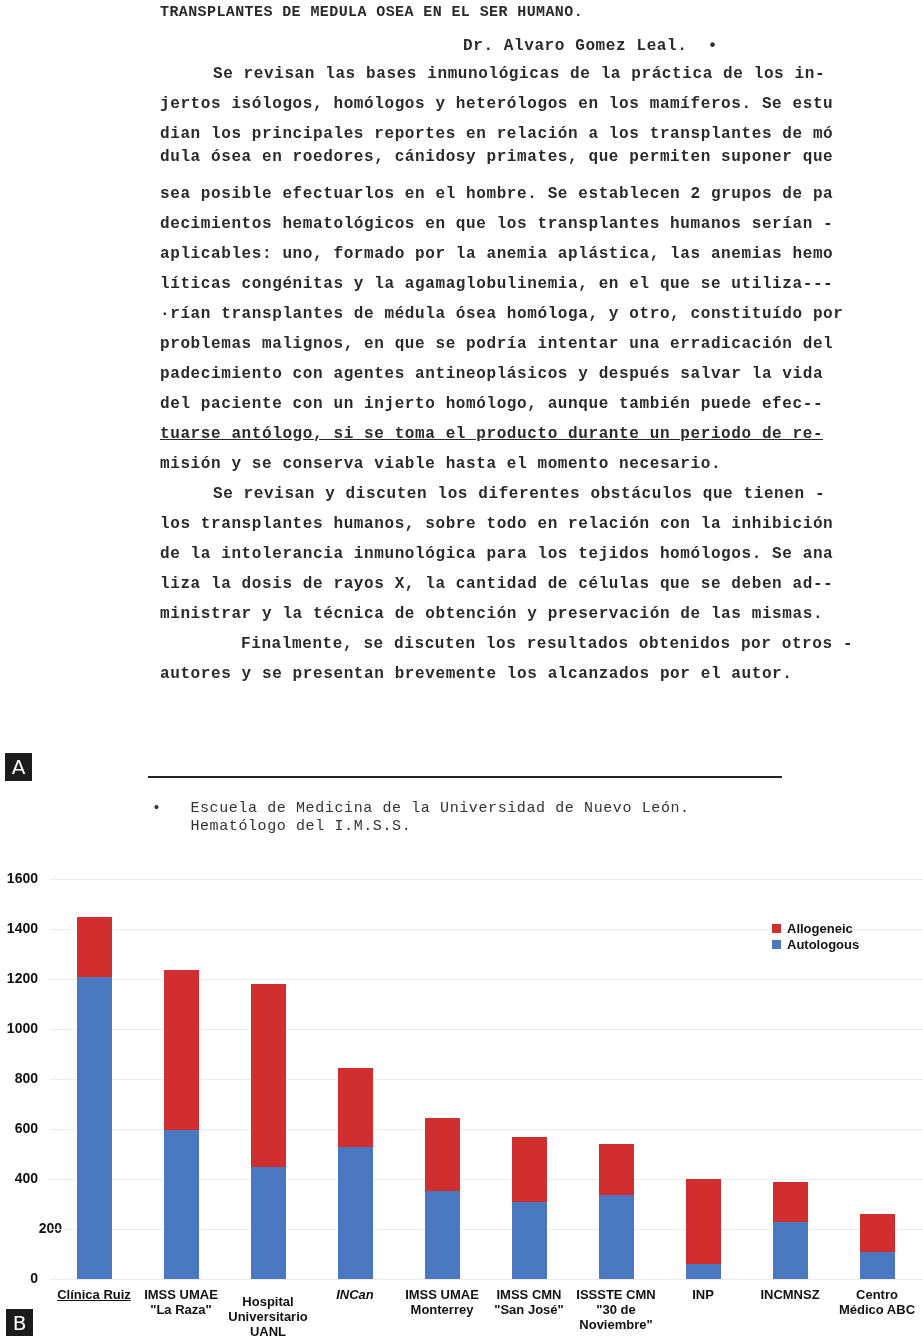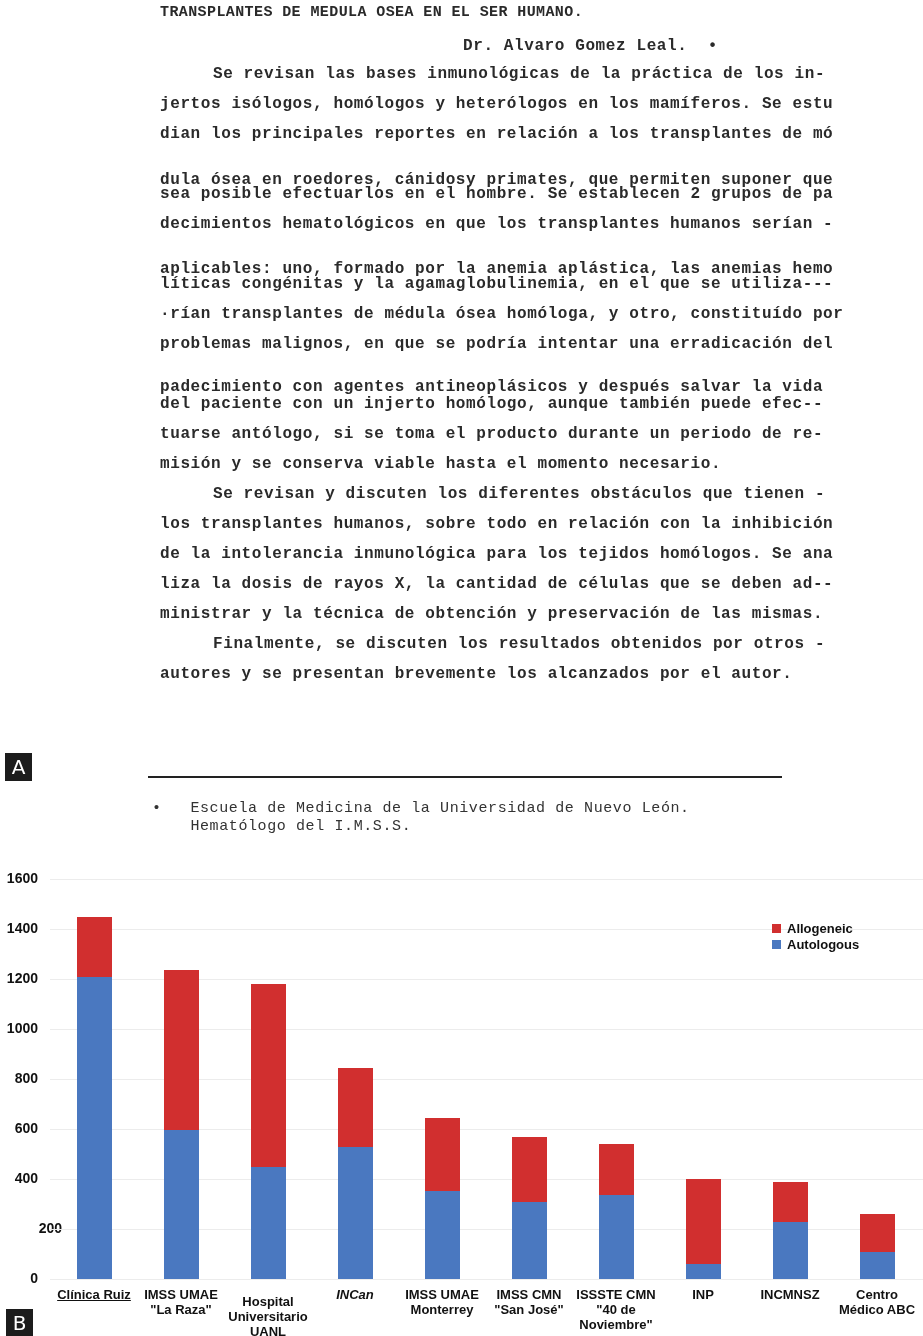--- a/index.html
+++ b/index.html
@@ -26,37 +26,37 @@
 </style>
 </head>
 <body>
 
 <div id="doc-title" class="tw">TRANSPLANTES DE MEDULA OSEA EN EL SER HUMANO.</div>
 <div id="doc-author" class="tw">Dr. Alvaro Gomez Leal.  •</div>
 <div id="doc-body">
     <div class="tw indent" style="top: 65px;">Se revisan las bases inmunológicas de la práctica de los in-</div>
     <div class="tw line" style="top: 95px;">jertos isólogos, homólogos y heterólogos en los mamíferos. Se estu</div>
     <div class="tw line" style="top: 125px;">dian los principales reportes en relación a los transplantes de mó</div>
-    <div class="tw line" style="top: 171px; text-align: right;">dula ósea en roedores, cánidosy primates, que permiten suponer que</div>
+    <div class="tw line" style="top: 148px; text-align: right;">dula ósea en roedores, cánidosy primates, que permiten suponer que</div>
     <div class="tw line" style="top: 185px;">sea posible efectuarlos en el hombre. Se establecen 2 grupos de pa</div>
     <div class="tw line" style="top: 215px;">decimientos hematológicos en que los transplantes humanos serían -</div>
-    <div class="tw line" style="top: 245px; margin-top: 15px;">aplicables: uno, formado por la anemia aplástica, las anemias hemo</div>
+    <div class="tw line" style="top: 245px;">aplicables: uno, formado por la anemia aplástica, las anemias hemo</div>
     <div class="tw line" style="top: 275px;">líticas congénitas y la agamaglobulinemia, en el que se utiliza---</div>
     <div class="tw line" style="top: 305px;">·rían transplantes de médula ósea homóloga, y otro, constituído por</div>
     <div class="tw line" style="top: 335px;">problemas malignos, en que se podría intentar una erradicación del</div>
-    <div class="tw line" style="top: 378px; text-align: right;">padecimiento con agentes antineoplásicos y después salvar la vida</div>
+    <div class="tw line" style="top: 365px; text-align: right;">padecimiento con agentes antineoplásicos y después salvar la vida</div>
     <div class="tw line" style="top: 395px;">del paciente con un injerto homólogo, aunque también puede efec--</div>
-    <div class="tw line" style="top: 425px;">tuarse antólogo, si se toma el producto durante un periodo de re-</div>
+    <div class="tw line" style="top: 425px; text-decoration: underline;">tuarse antólogo, si se toma el producto durante un periodo de re-</div>
     <div class="tw line" style="top: 455px;">misión y se conserva viable hasta el momento necesario.</div>
     <div class="tw indent" style="top: 485px;">Se revisan y discuten los diferentes obstáculos que tienen -</div>
     <div class="tw line" style="top: 515px;">los transplantes humanos, sobre todo en relación con la inhibición</div>
     <div class="tw line" style="top: 545px;">de la intolerancia inmunológica para los tejidos homólogos. Se ana</div>
     <div class="tw line" style="top: 575px;">liza la dosis de rayos X, la cantidad de células que se deben ad--</div>
     <div class="tw line" style="top: 605px;">ministrar y la técnica de obtención y preservación de las mismas.</div>
-    <div class="tw indent" style="top: 635px;">Finalmente, se discuten los resultados obtenidos por otros -</div>
+    <div class="tw indent" style="top: 635px; margin-left: 28px;">Finalmente, se discuten los resultados obtenidos por otros -</div>
     <div class="tw line" style="top: 665px;">autores y se presentan brevemente los alcanzados por el autor.</div>
   </div>
 <div class="separator"></div>
 <div id="footnote" class="tw light">•   Escuela de Medicina de la Universidad de Nuevo León.
     Hematólogo del I.M.S.S.</div>
 <div id="badge-a" class="badge">A</div>
 
 <div id="chart">
   <div id="y-axis">
       <div class="ylabel" style="left: 0px; top: 410px;">0</div>
@@ -108,21 +108,21 @@
 "La Raza"</div>
       <div class="xlabel" style="left: 218px; top: 434px;">Hospital
 Universitario
 UANL</div>
       <div class="xlabel" style="left: 305px; top: 427px; font-style: italic;">INCan</div>
       <div class="xlabel" style="left: 392px; top: 427px;">IMSS UMAE
 Monterrey</div>
       <div class="xlabel" style="left: 479px; top: 427px;">IMSS CMN
 "San José"</div>
       <div class="xlabel" style="left: 566px; top: 427px;">ISSSTE CMN
-"40 de
+"30 de
 Noviembre"</div>
       <div class="xlabel" style="left: 653px; top: 427px;">INP</div>
       <div class="xlabel" style="left: 740px; top: 427px; text-align: center;">INCMNSZ</div>
       <div class="xlabel" style="left: 827px; top: 427px;">Centro
 Médico ABC</div>
     </div>
 </div>
 <div class="legend">
   <div class="legend-row">
     <span class="swatch" style="background:#d12f2f"></span>

